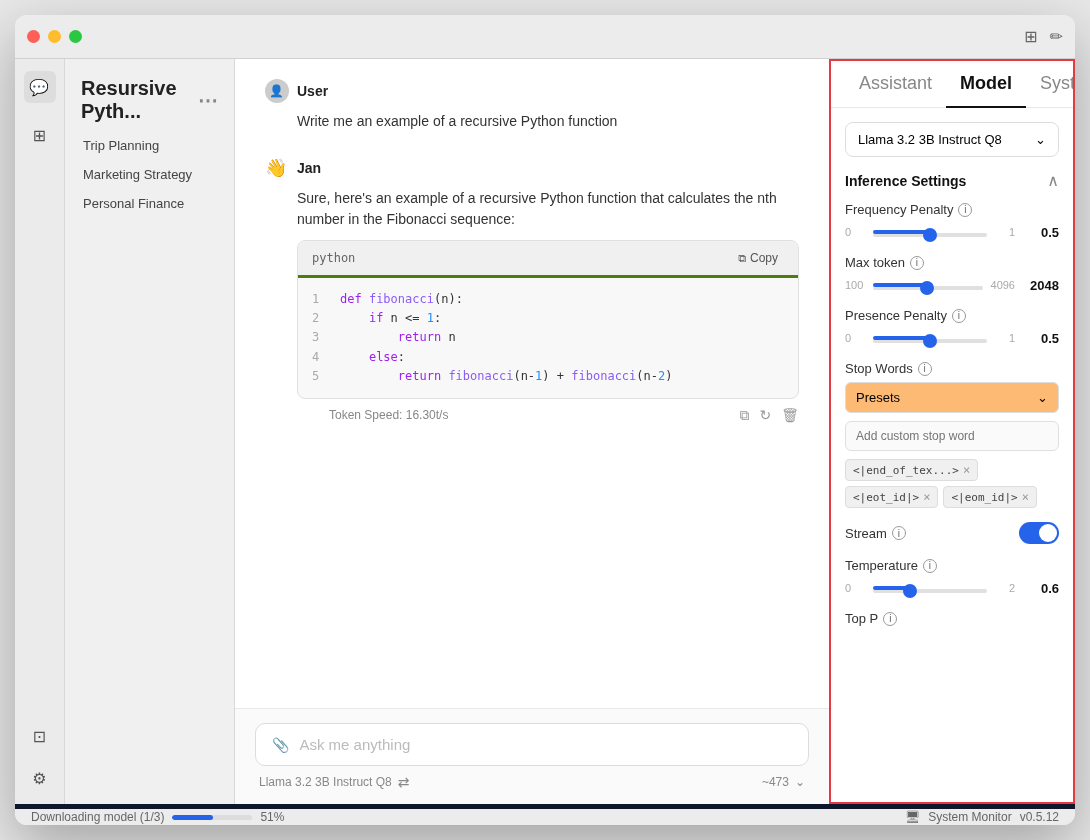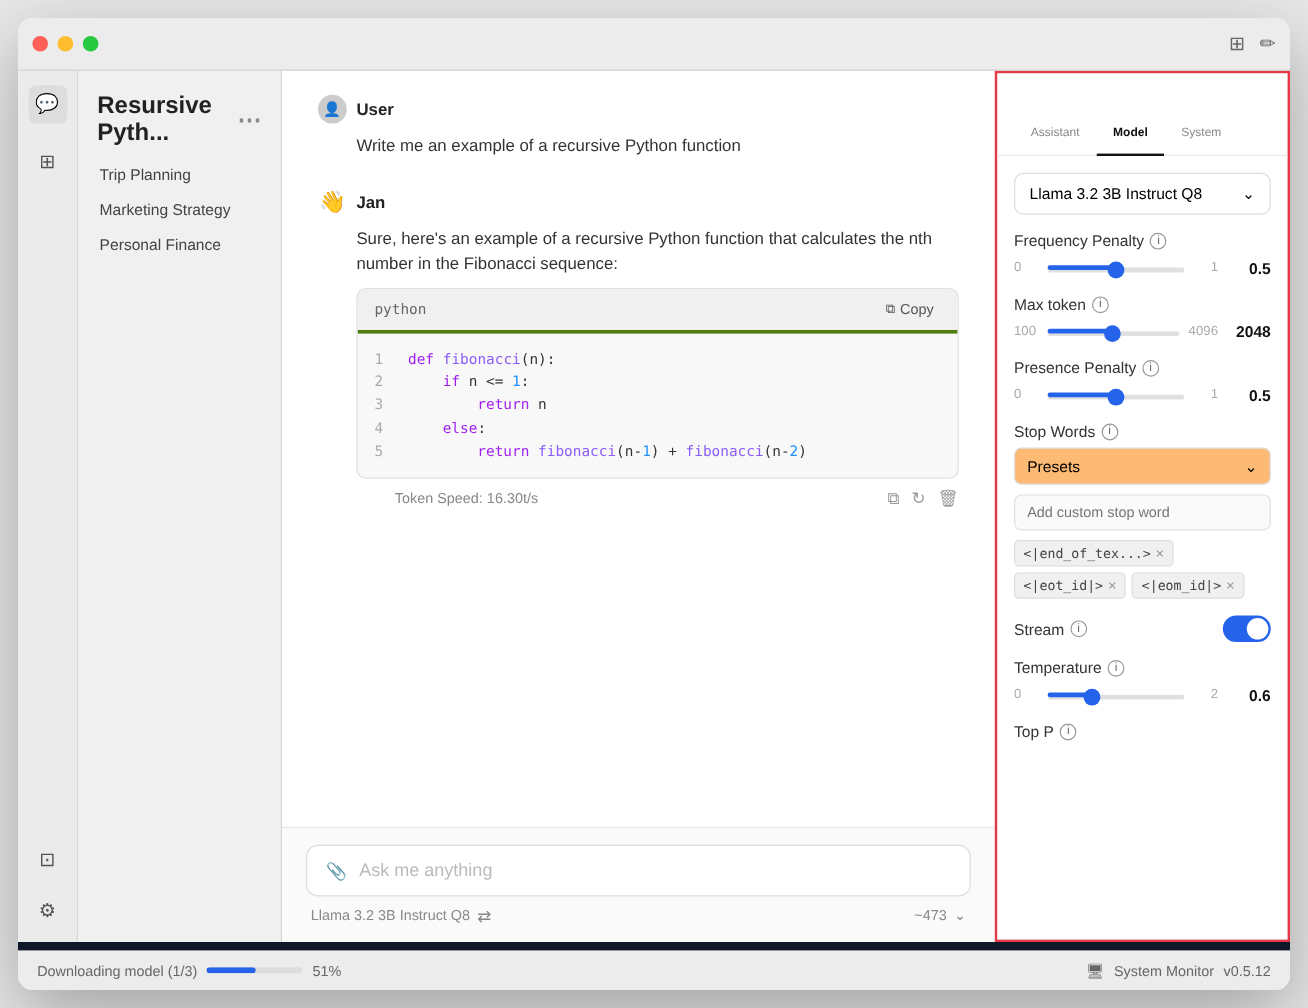--- a/index.html
+++ b/index.html
@@ -275,26 +275,25 @@
       overflow: hidden;
       flex-shrink: 0;
     }
     .panel-tabs {
       display: flex;
       border-bottom: 1px solid #e8e8e8;
       padding: 0 14px;
     }
     .panel-tab {
       padding: 12px 14px;
-      font-size: 10px;
+      font-size: 18px;
       color: #888;
       cursor: pointer;
       border-bottom: 2px solid transparent;
       margin-bottom: -1px;
-      margin-top: 32px;
     }
     .panel-tab.active {
       color: #111;
       font-weight: 600;
       border-bottom-color: #111;
     }
     .panel-content {
       flex: 1;
       overflow-y: auto;
       padding: 14px;
@@ -466,25 +465,25 @@
       right: 2px;
       top: 2px;
       width: 18px;
       height: 18px;
       background: white;
       border-radius: 50%;
     }
     
     .bottom-bar {
       background: #ececec;
-      height: 40px;
+      height: 21px;
       display: flex;
       align-items: center;
       padding: 0 16px;
-      border-top: 7px solid #0f172a;
+      border-top: 5px solid #0f172a;
       font-size: 12px;
       color: #666;
       flex-shrink: 0;
     }
     .download-progress {
       display: flex;
       align-items: center;
       gap: 8px;
       flex: 1;
     }
@@ -636,20 +635,24 @@
         <div class="panel-tab active">Model</div>
         <div class="panel-tab">System</div>
       </div>
       <div class="panel-content">
 
         <div class="model-selector">
           <span>Llama 3.2 3B Instruct Q8</span>
           <span>⌄</span>
         </div>
 
+        <div class="section-header">
+          <span class="section-title">Inference Settings</span>
+          <span style="cursor:pointer; color:#888;">∧</span>
+        </div>
 
         <div class="setting-row">
           <div class="setting-label">
             <span>Frequency Penalty</span>
             <span class="info-icon">i</span>
           </div>
           <div class="slider-row">
             <span class="slider-range">0</span>
             <div class="slider-wrap">
               <div class="slider-track" style="width:50%;"></div>

